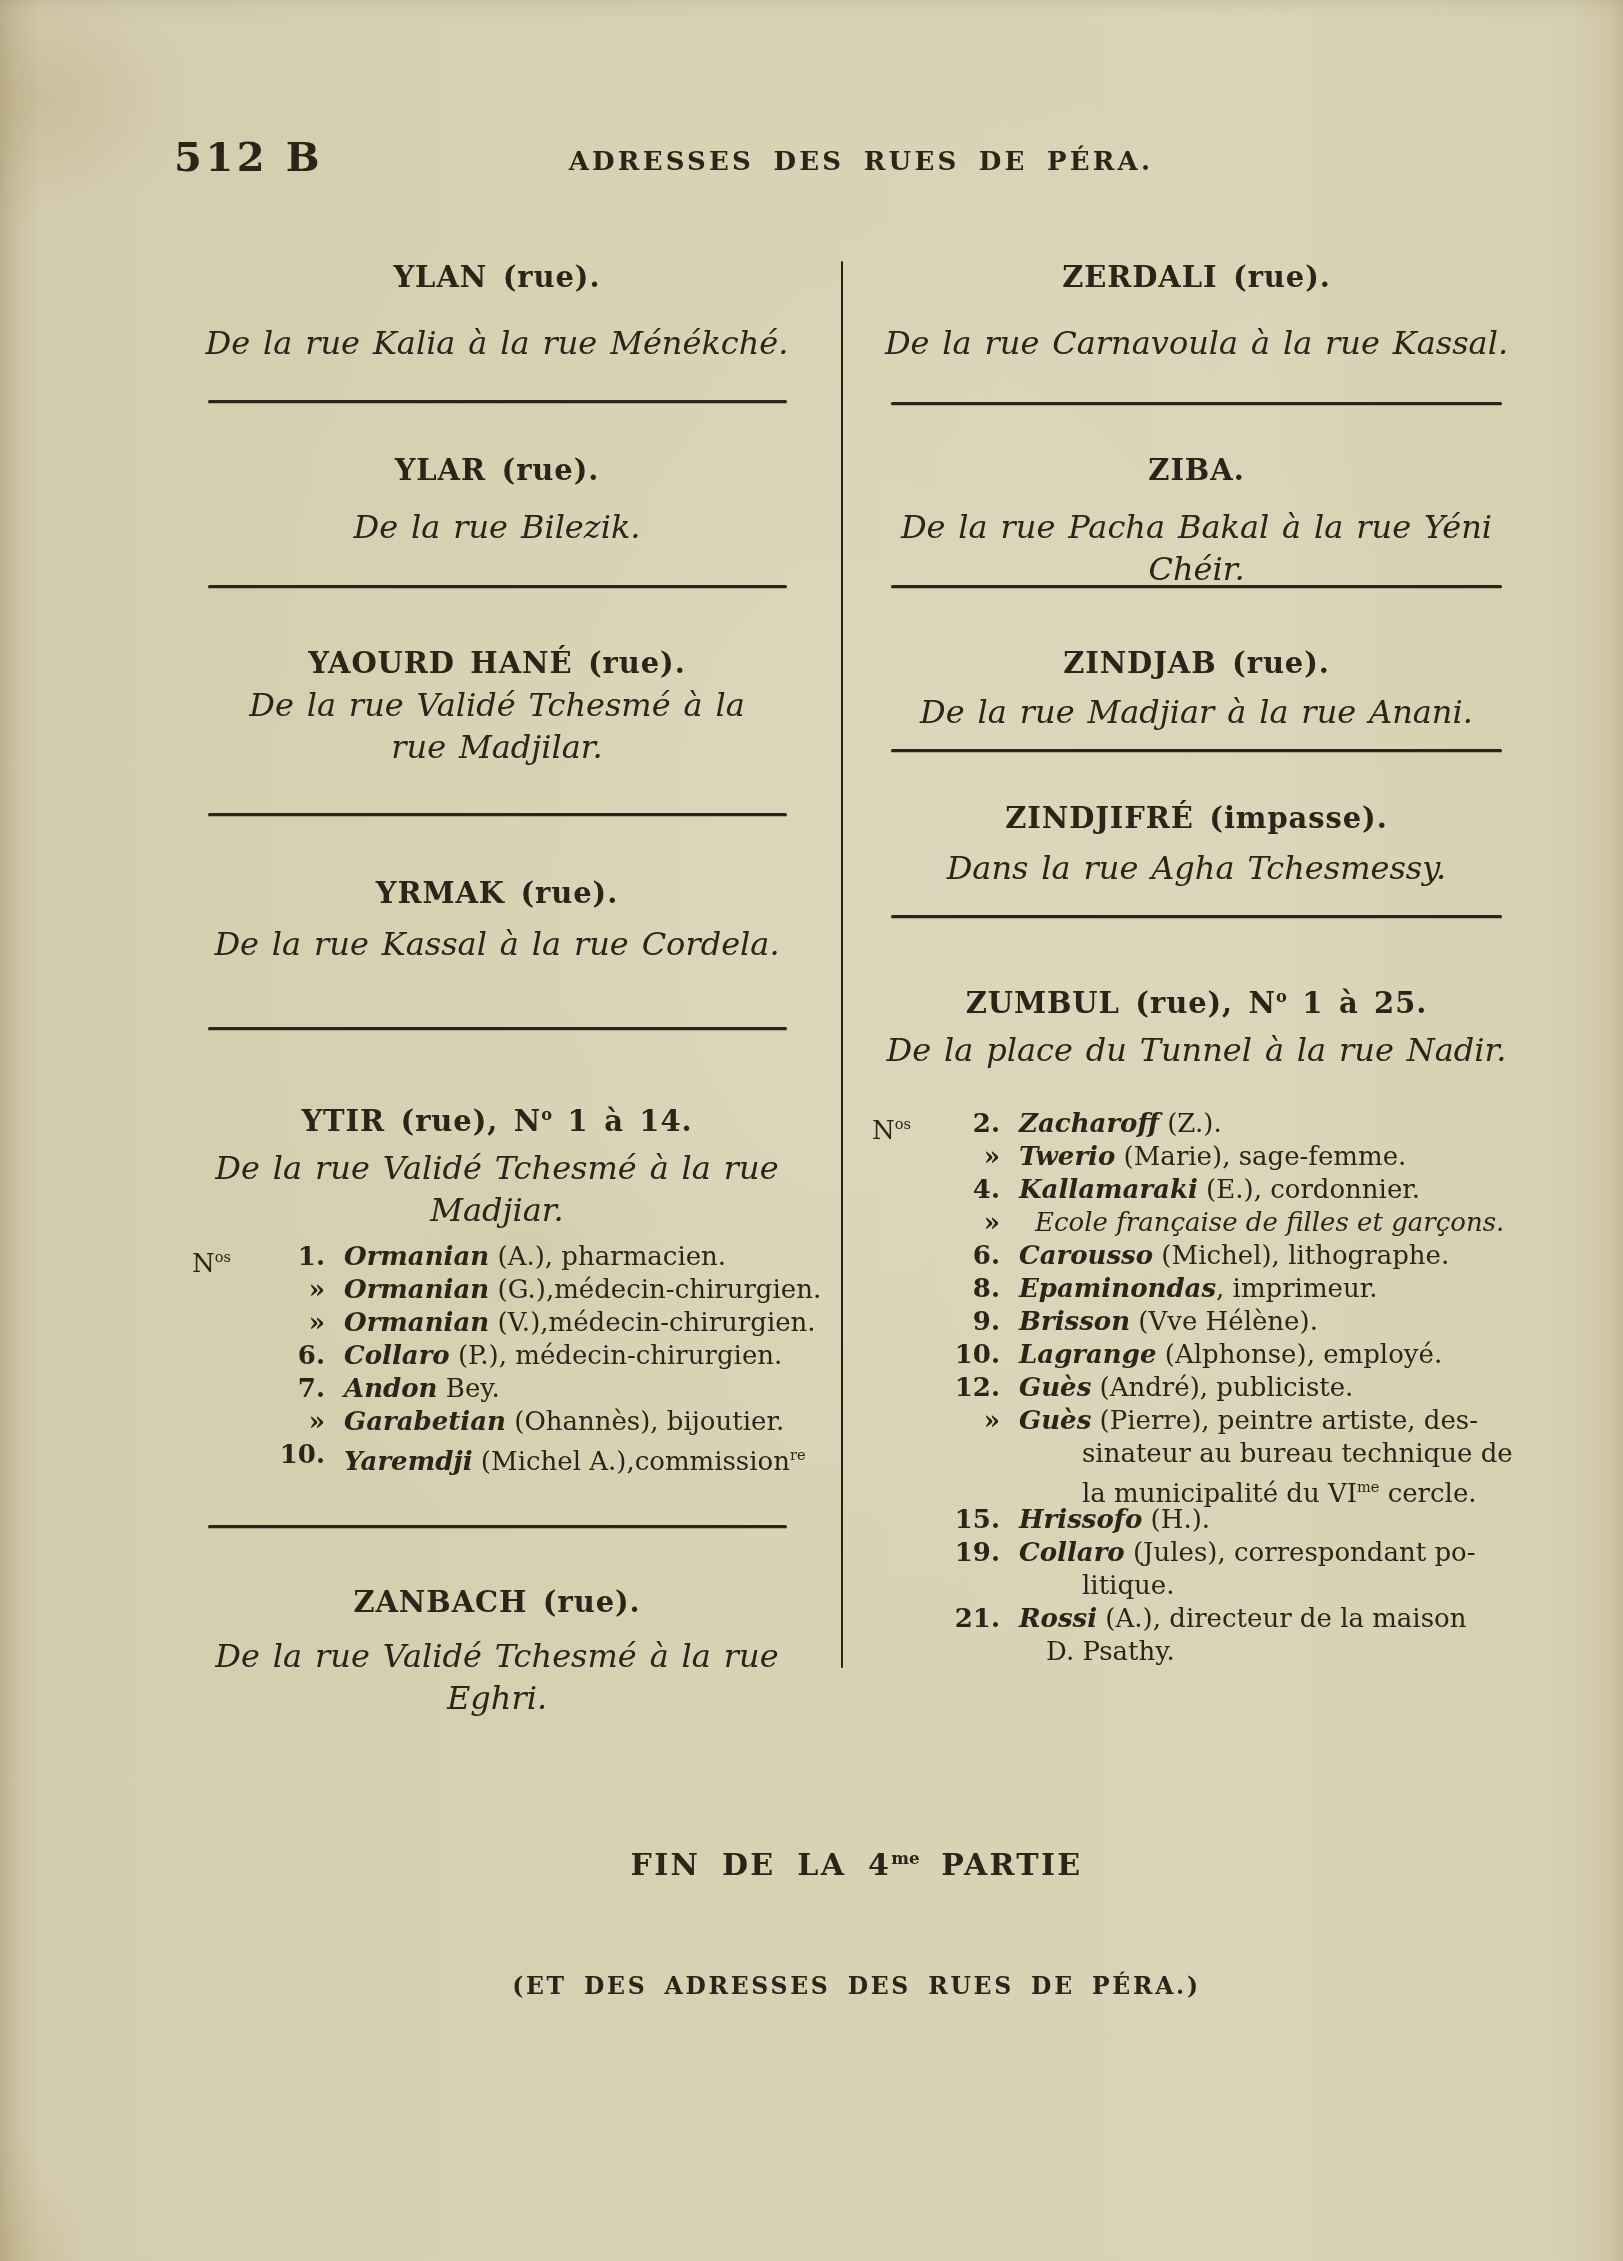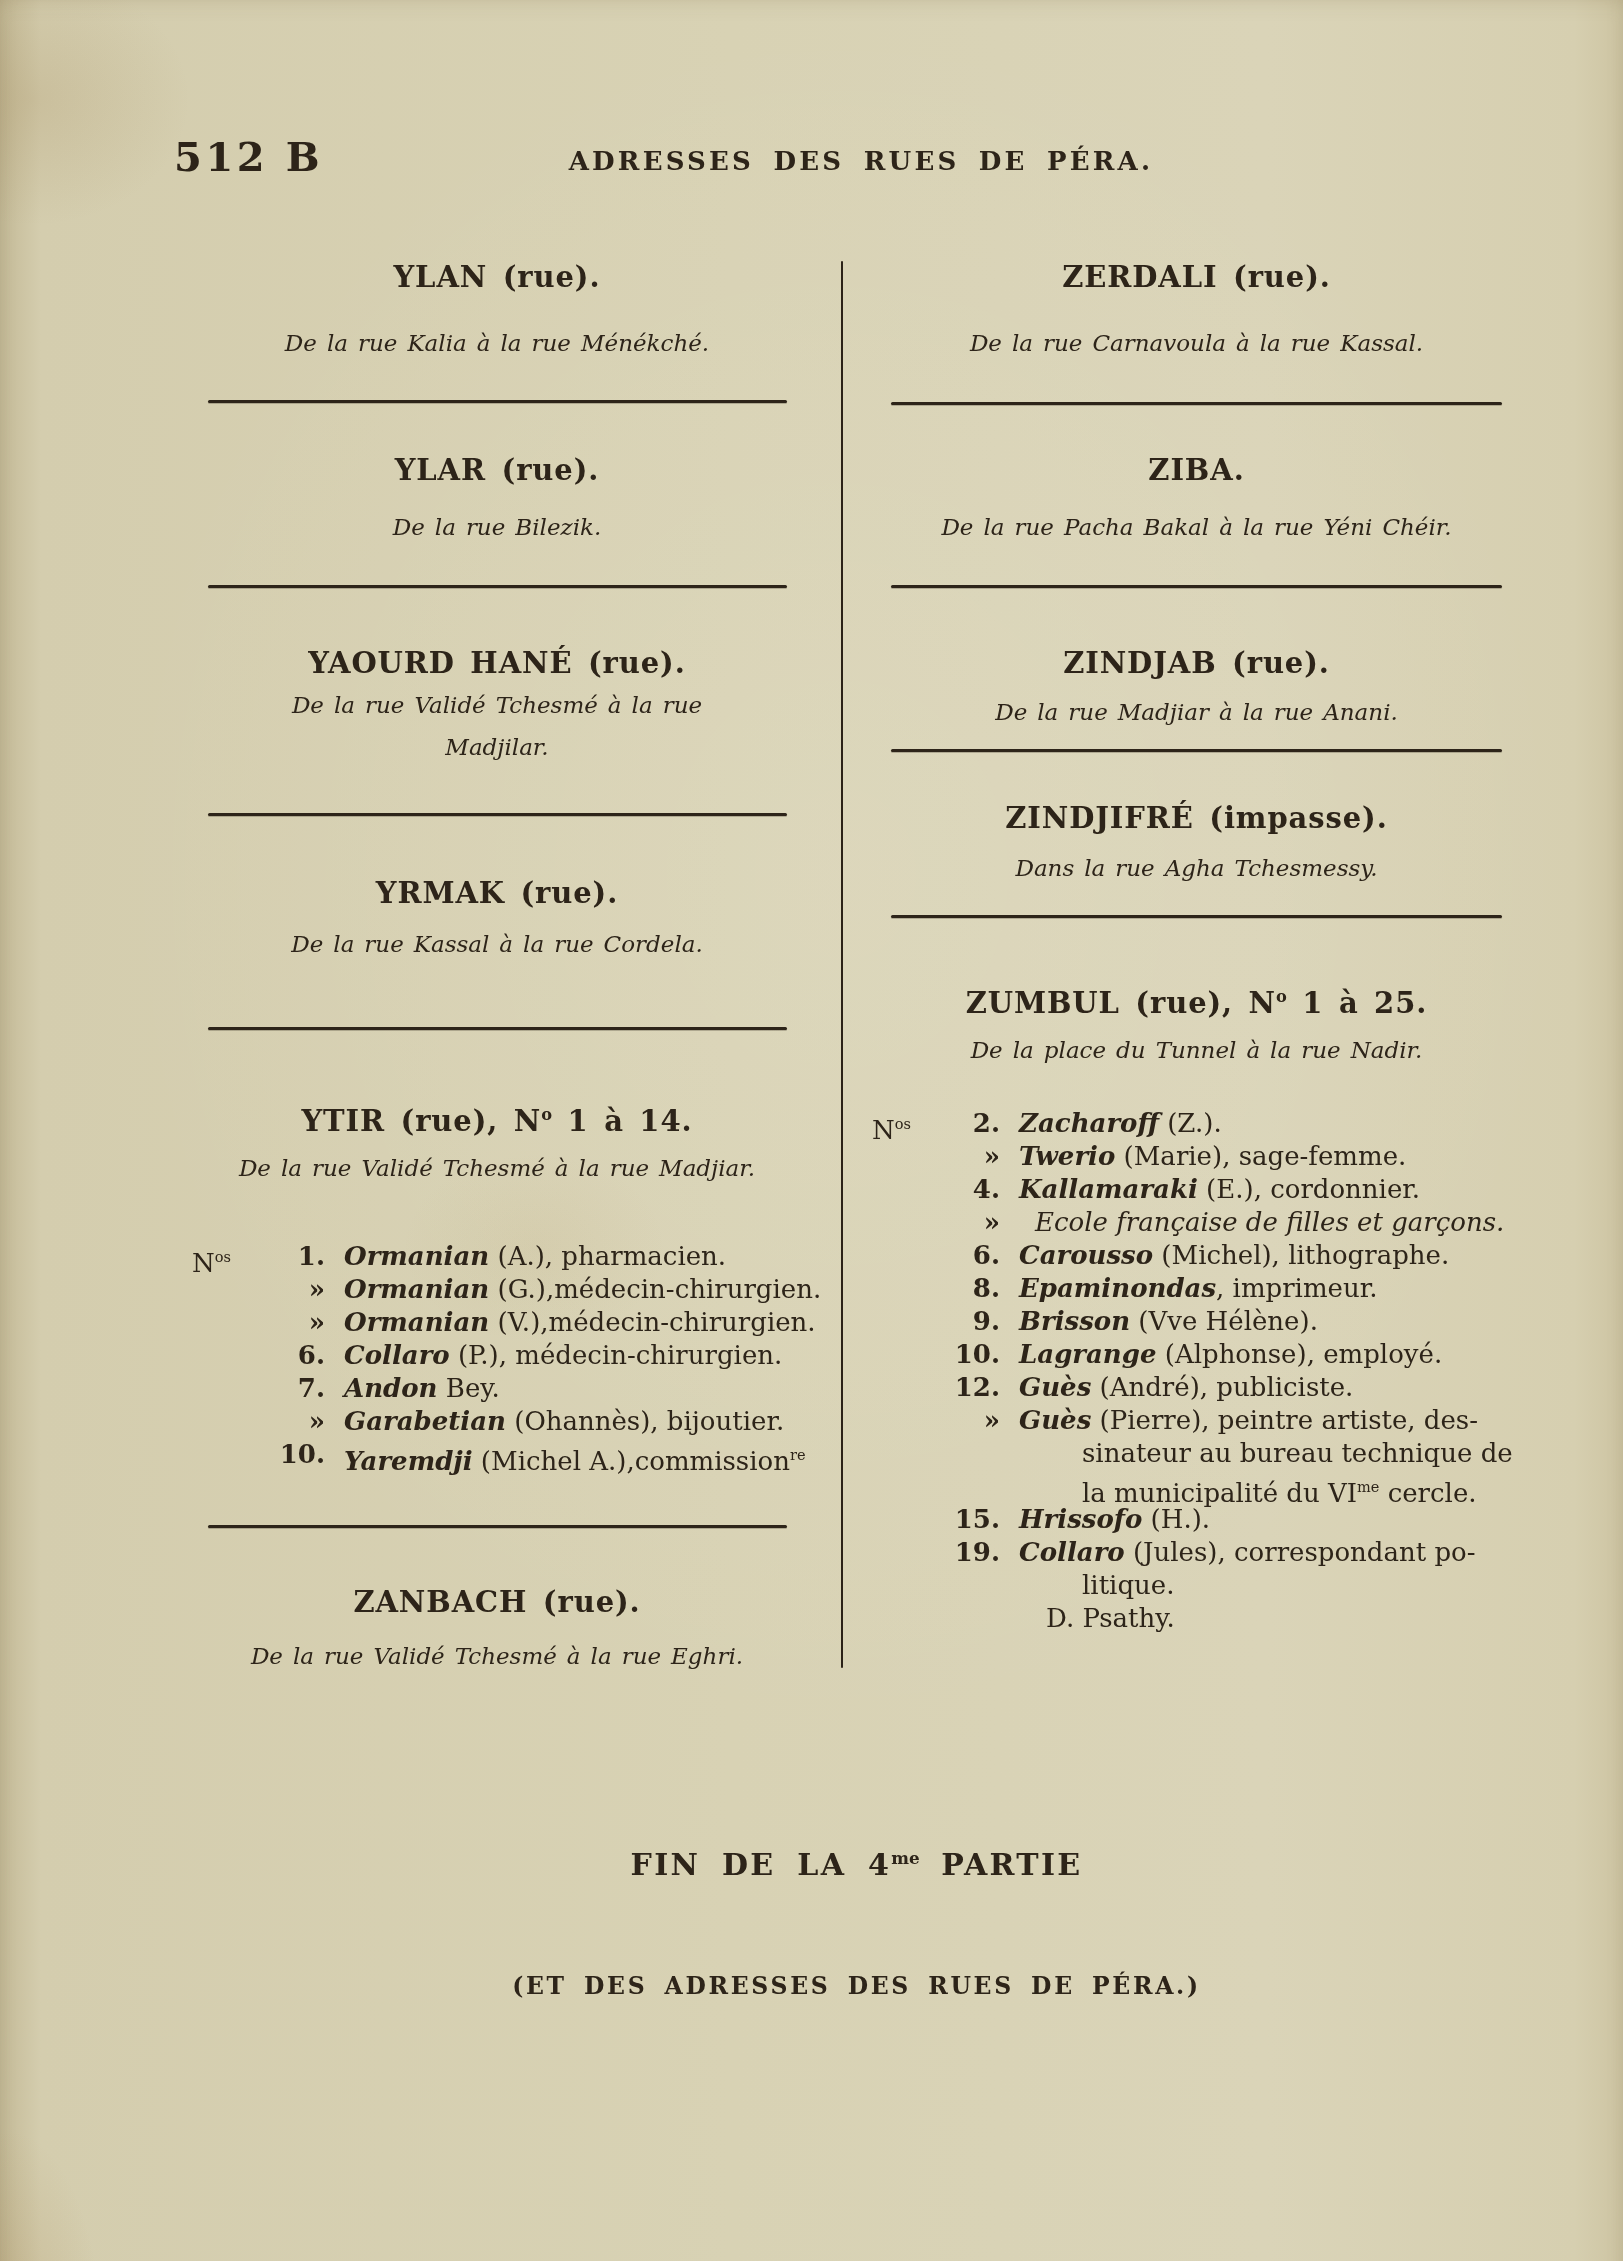--- a/index.html
+++ b/index.html
@@ -17,21 +17,21 @@
       radial-gradient(ellipse 190px 136px at 534px 1248px, rgba(160,128,70,.07), transparent 70%),
       radial-gradient(ellipse 995px 1176px at 52% 34%, rgba(255,255,245,.10), transparent 75%),
       linear-gradient(90deg, #c4ba97 0%, #d4cdae 2.5%, #d8d2b4 45%, #dad4b8 78%, #d6cfb0 97%, #cdc4a2 100%);
     box-shadow: inset 0 -13.6px 27px -13.6px rgba(90,75,45,.35), inset 0 11.3px 22.6px -13.6px rgba(120,100,60,.25);
     overflow:hidden;
   }
   .abs{position:absolute;}
   .lcol{left:167px;width:660px;text-align:center;}
   .rcol{left:855px;width:683px;text-align:center;}
   .sname{font-size:29px;font-weight:700;letter-spacing:0.9px;word-spacing:4.5px;line-height:35px;white-space:nowrap;}
-  .ssub{font-size:23px;font-style:italic;line-height:42px;word-spacing:2.7px;}
+  .ssub{font-size:32px;font-style:italic;line-height:42px;word-spacing:2.7px;}
   .narrow{max-width:520px;margin:0 auto;}
   .rule{height:3.2px;background:#2d2419;margin:0 auto;border-radius:1.8px;width:579px;box-shadow:0 0.9px 0 rgba(45,36,25,.25);}
   .rcol .rule{width:611px;}
   .vdivider{left:841px;top:261px;width:2.3px;height:1407px;background:#2b2217;border-radius:1.4px;}
   .pagenum{left:174px;top:133px;font-size:40px;font-weight:700;letter-spacing:3.6px;white-space:nowrap;}
   .runtitle{left:167px;right:68px;top:146px;text-align:center;font-size:26px;font-weight:700;letter-spacing:3.2px;word-spacing:7.2px;white-space:nowrap;}
   .sup{font-size:56%;vertical-align:super;letter-spacing:0;}
   .list{text-align:left;}
   .row{display:flex;height:33px;line-height:33px;font-size:26px;white-space:nowrap;position:relative;}
   .llist .row{height:33px;line-height:33px;}
@@ -205,20 +205,24 @@
       <span class="body"><b>Hrissofo</b><span> (H.).</span></span>
     </div>
     <div class="row">
       <span class="num">19.</span>
       <span class="body"><b>Collaro</b><span> (Jules), correspondant po-</span></span>
     </div>
     <div class="row cont">
       <span class="num"></span>
       <span class="body"><span>litique.</span></span>
     </div>
+    <div class="row">
+      <span class="num">21.</span>
+      <span class="body"><b>Rossi</b><span> (A.), directeur de la maison</span></span>
+    </div>
     <div class="row cont">
       <span class="num"></span>
       <span class="body" style="padding-left:27px"><span>D. Psathy.</span></span>
     </div>
   </div>
 
   <div class="abs fin"><span>FIN DE LA 4</span><span class="sup">me</span><span> PARTIE</span></div>
   <div class="abs finnote">(ET DES ADRESSES DES RUES DE PÉRA.)</div>
 
 </div>

